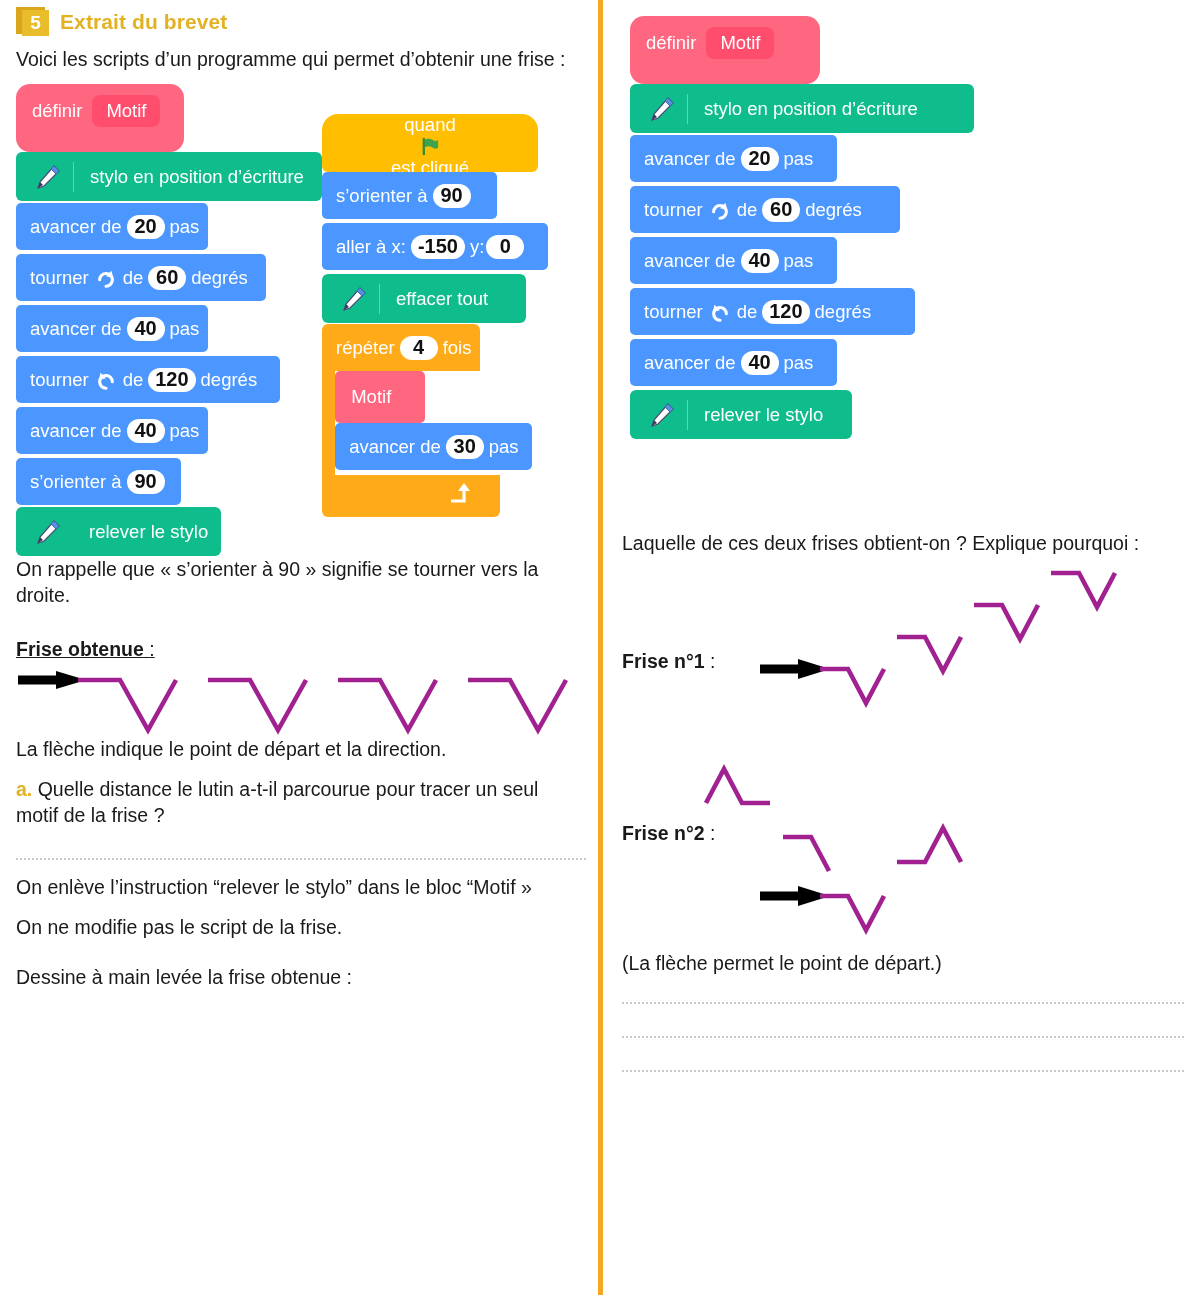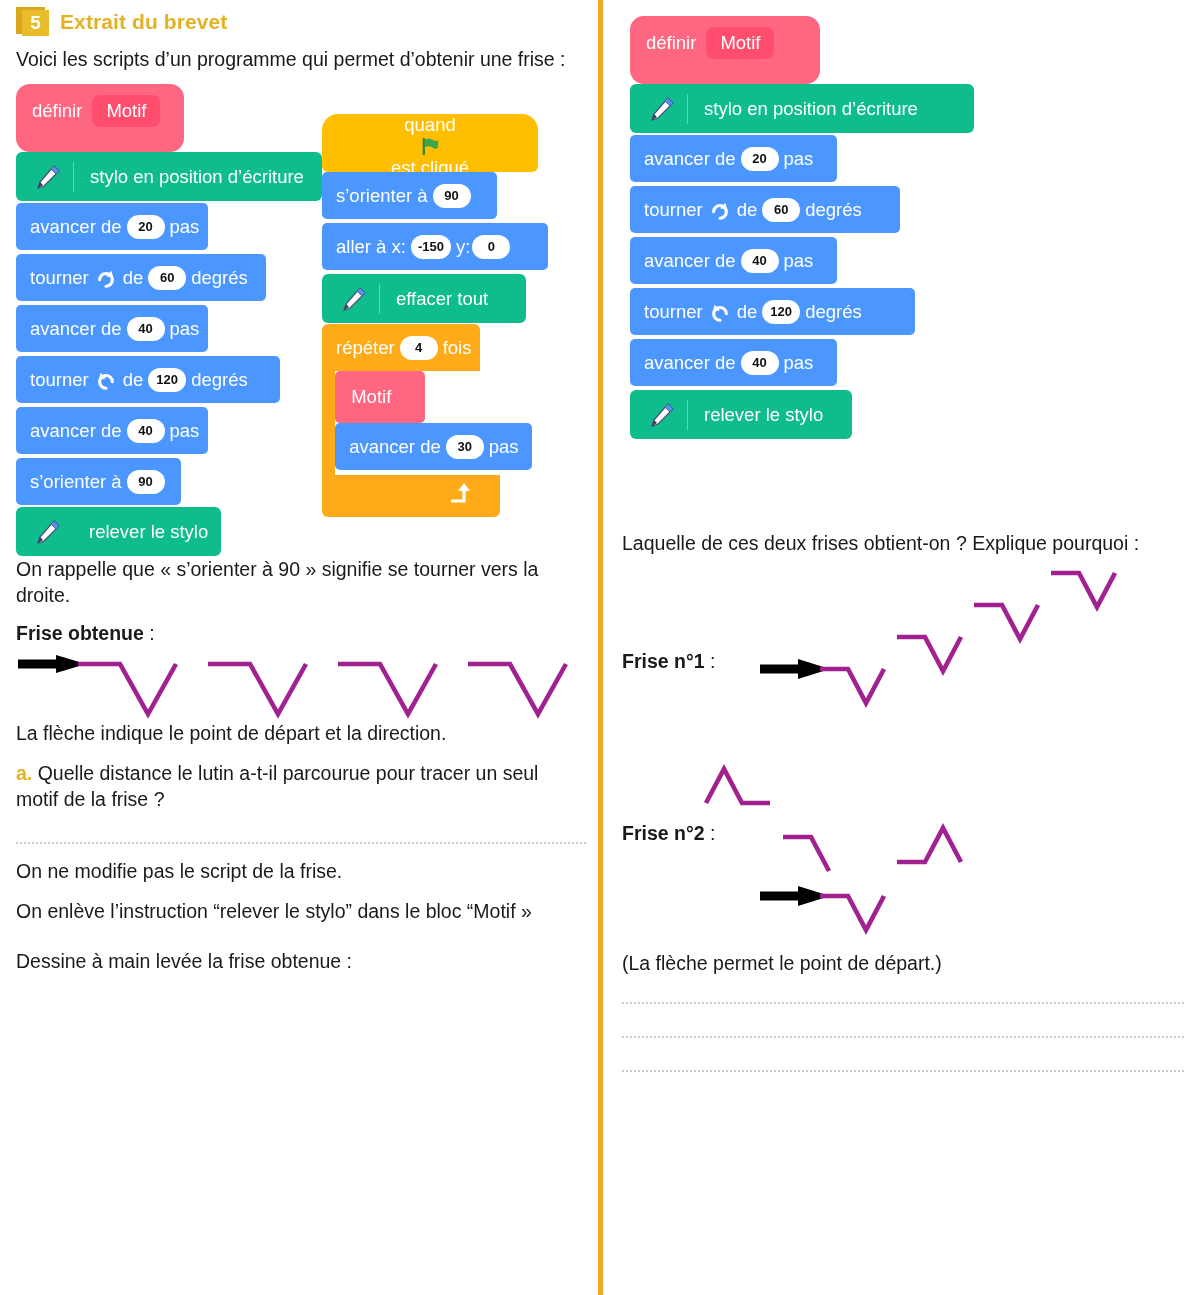--- a/index.html
+++ b/index.html
@@ -35,21 +35,21 @@
   .scripts{position:relative;height:470px;margin-top:12px;}
   .blk{position:absolute;color:#fff;font-size:18.5px;display:flex;align-items:center;
        box-sizing:border-box;white-space:nowrap;}
   .blk .lbl{display:inline-block;}
   .blue{background:#4C97FF;height:47px;border-radius:5px;padding:0 14px;}
   .green{background:#0FBD8C;height:49px;border-radius:6px;padding:0 16px;}
   .pinkhat{background:#FF6680;border-radius:14px;padding:0 16px;height:68px;align-items:flex-start;}
   .pinkcall{background:#FF6680;border-radius:5px;padding:0 16px;height:52px;}
   .yellowhat{background:#FFBF00;border-radius:16px 16px 6px 6px;padding:0 16px;height:58px;flex-direction:column;}
   .oval{display:inline-flex;align-items:center;justify-content:center;background:#ffffff;color:#111;
-        border-radius:999px;font-size:13px;font-weight:bold;height:24px;min-width:24px;padding:0 7px;
+        border-radius:999px;font-size:20px;font-weight:bold;height:24px;min-width:24px;padding:0 7px;
         margin:0 5px;}
   .inner-pink{background:#FF4D6D;border-radius:8px;padding:5px 14px;margin-left:10px;}
   .pen{width:30px;height:30px;flex:none;margin-right:7px;}
   .sep{width:1px;height:30px;background:rgba(255,255,255,.35);margin:0 16px 0 4px;}
 
   
   .cwrap{position:absolute;}
   .ctop{background:#FFAB19;border-radius:6px 6px 0 0;height:47px;display:flex;align-items:center;
         padding:0 14px;color:#fff;font-size:18.5px;box-sizing:border-box;}
   .carm{background:#FFAB19;width:24px;}
@@ -220,21 +220,21 @@
                 <path d="M16 2 L22 10 L10 10 Z" fill="#fff"></path>
               </svg>
           </span>
         </div>
       </div>
 
     </div>
 
     <p class="t" style="margin-top:2px;">On rappelle que «  s’orienter à 90  » signifie se tourner vers la droite.</p>
 
-    <p class="t" style="margin-top:12px;">
+    <p class="t" style="margin-top:28px;text-decoration:underline;">
       <span class="bold">Frise obtenue</span>
       <span>:</span>
     </p>
 
     <div class="frz" style="height:72px;margin-top:2px;">
       <svg width="560" height="72" viewBox="0 0 560 72">
         <g>
           <path d="M2 16 L46 16" stroke="#000" stroke-width="9"></path>
           <path d="M40 7 L70 16 L40 25 Z" fill="#000"></path>
         </g>
@@ -249,22 +249,22 @@
 
     <p class="t" style="margin-top:0px;">La flèche indique le point de départ et la direction.</p>
 
     <p class="t tight">
       <span class="qlabel">a.</span>
       <span>Quelle distance le lutin a-t-il parcourue pour tracer un seul motif de la frise ?</span>
     </p>
 
     <div class="dotline" style="margin-top:30px;"></div>
 
+    <p class="t" style="margin-top:14px;">On enlève l’instruction “relever le stylo” dans le bloc “Motif  »</p>
     <p class="t" style="margin-top:14px;">On ne modifie pas le script de la frise.</p>
-    <p class="t" style="margin-top:14px;">On enlève l’instruction “relever le stylo” dans le bloc “Motif  »</p>
     <p class="t" style="margin-top:24px;">Dessine à main levée la frise obtenue :</p>
   </div>
 
   <div class="col-right">
 
     <p class="t" style="margin-top:7px;">
       <span class="qlabel"></span>
       <span></span>
     </p>
 

